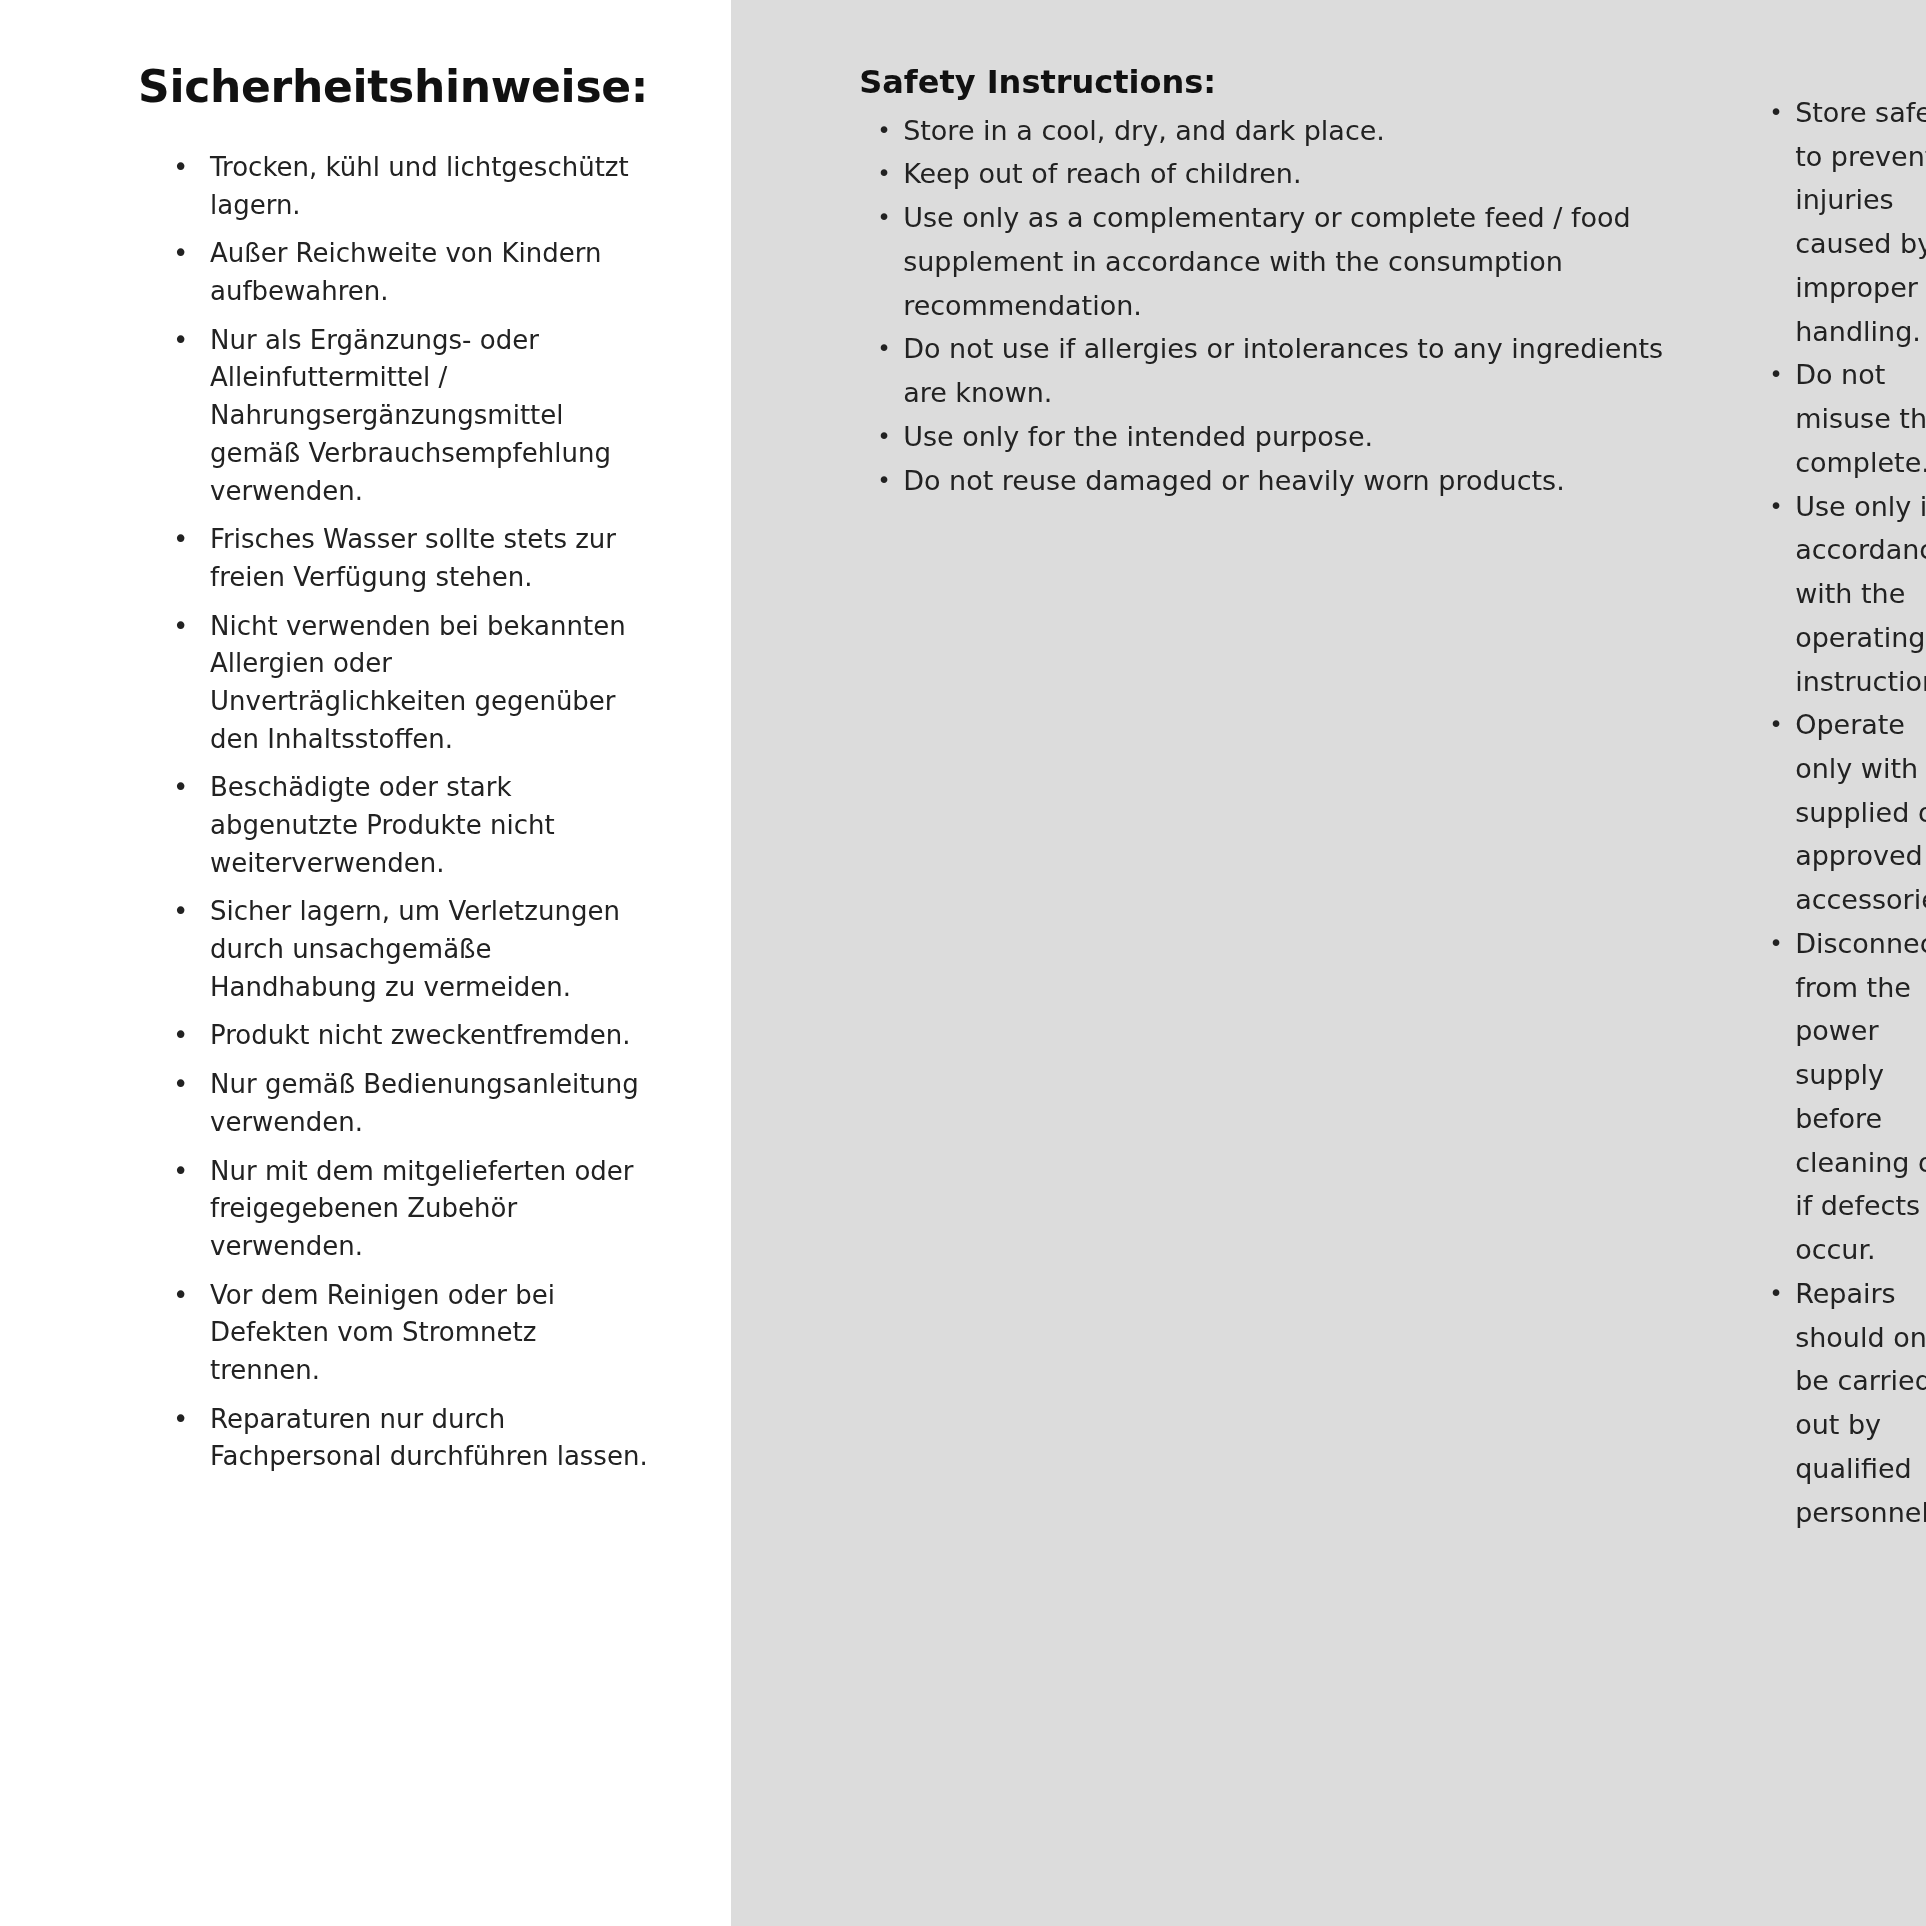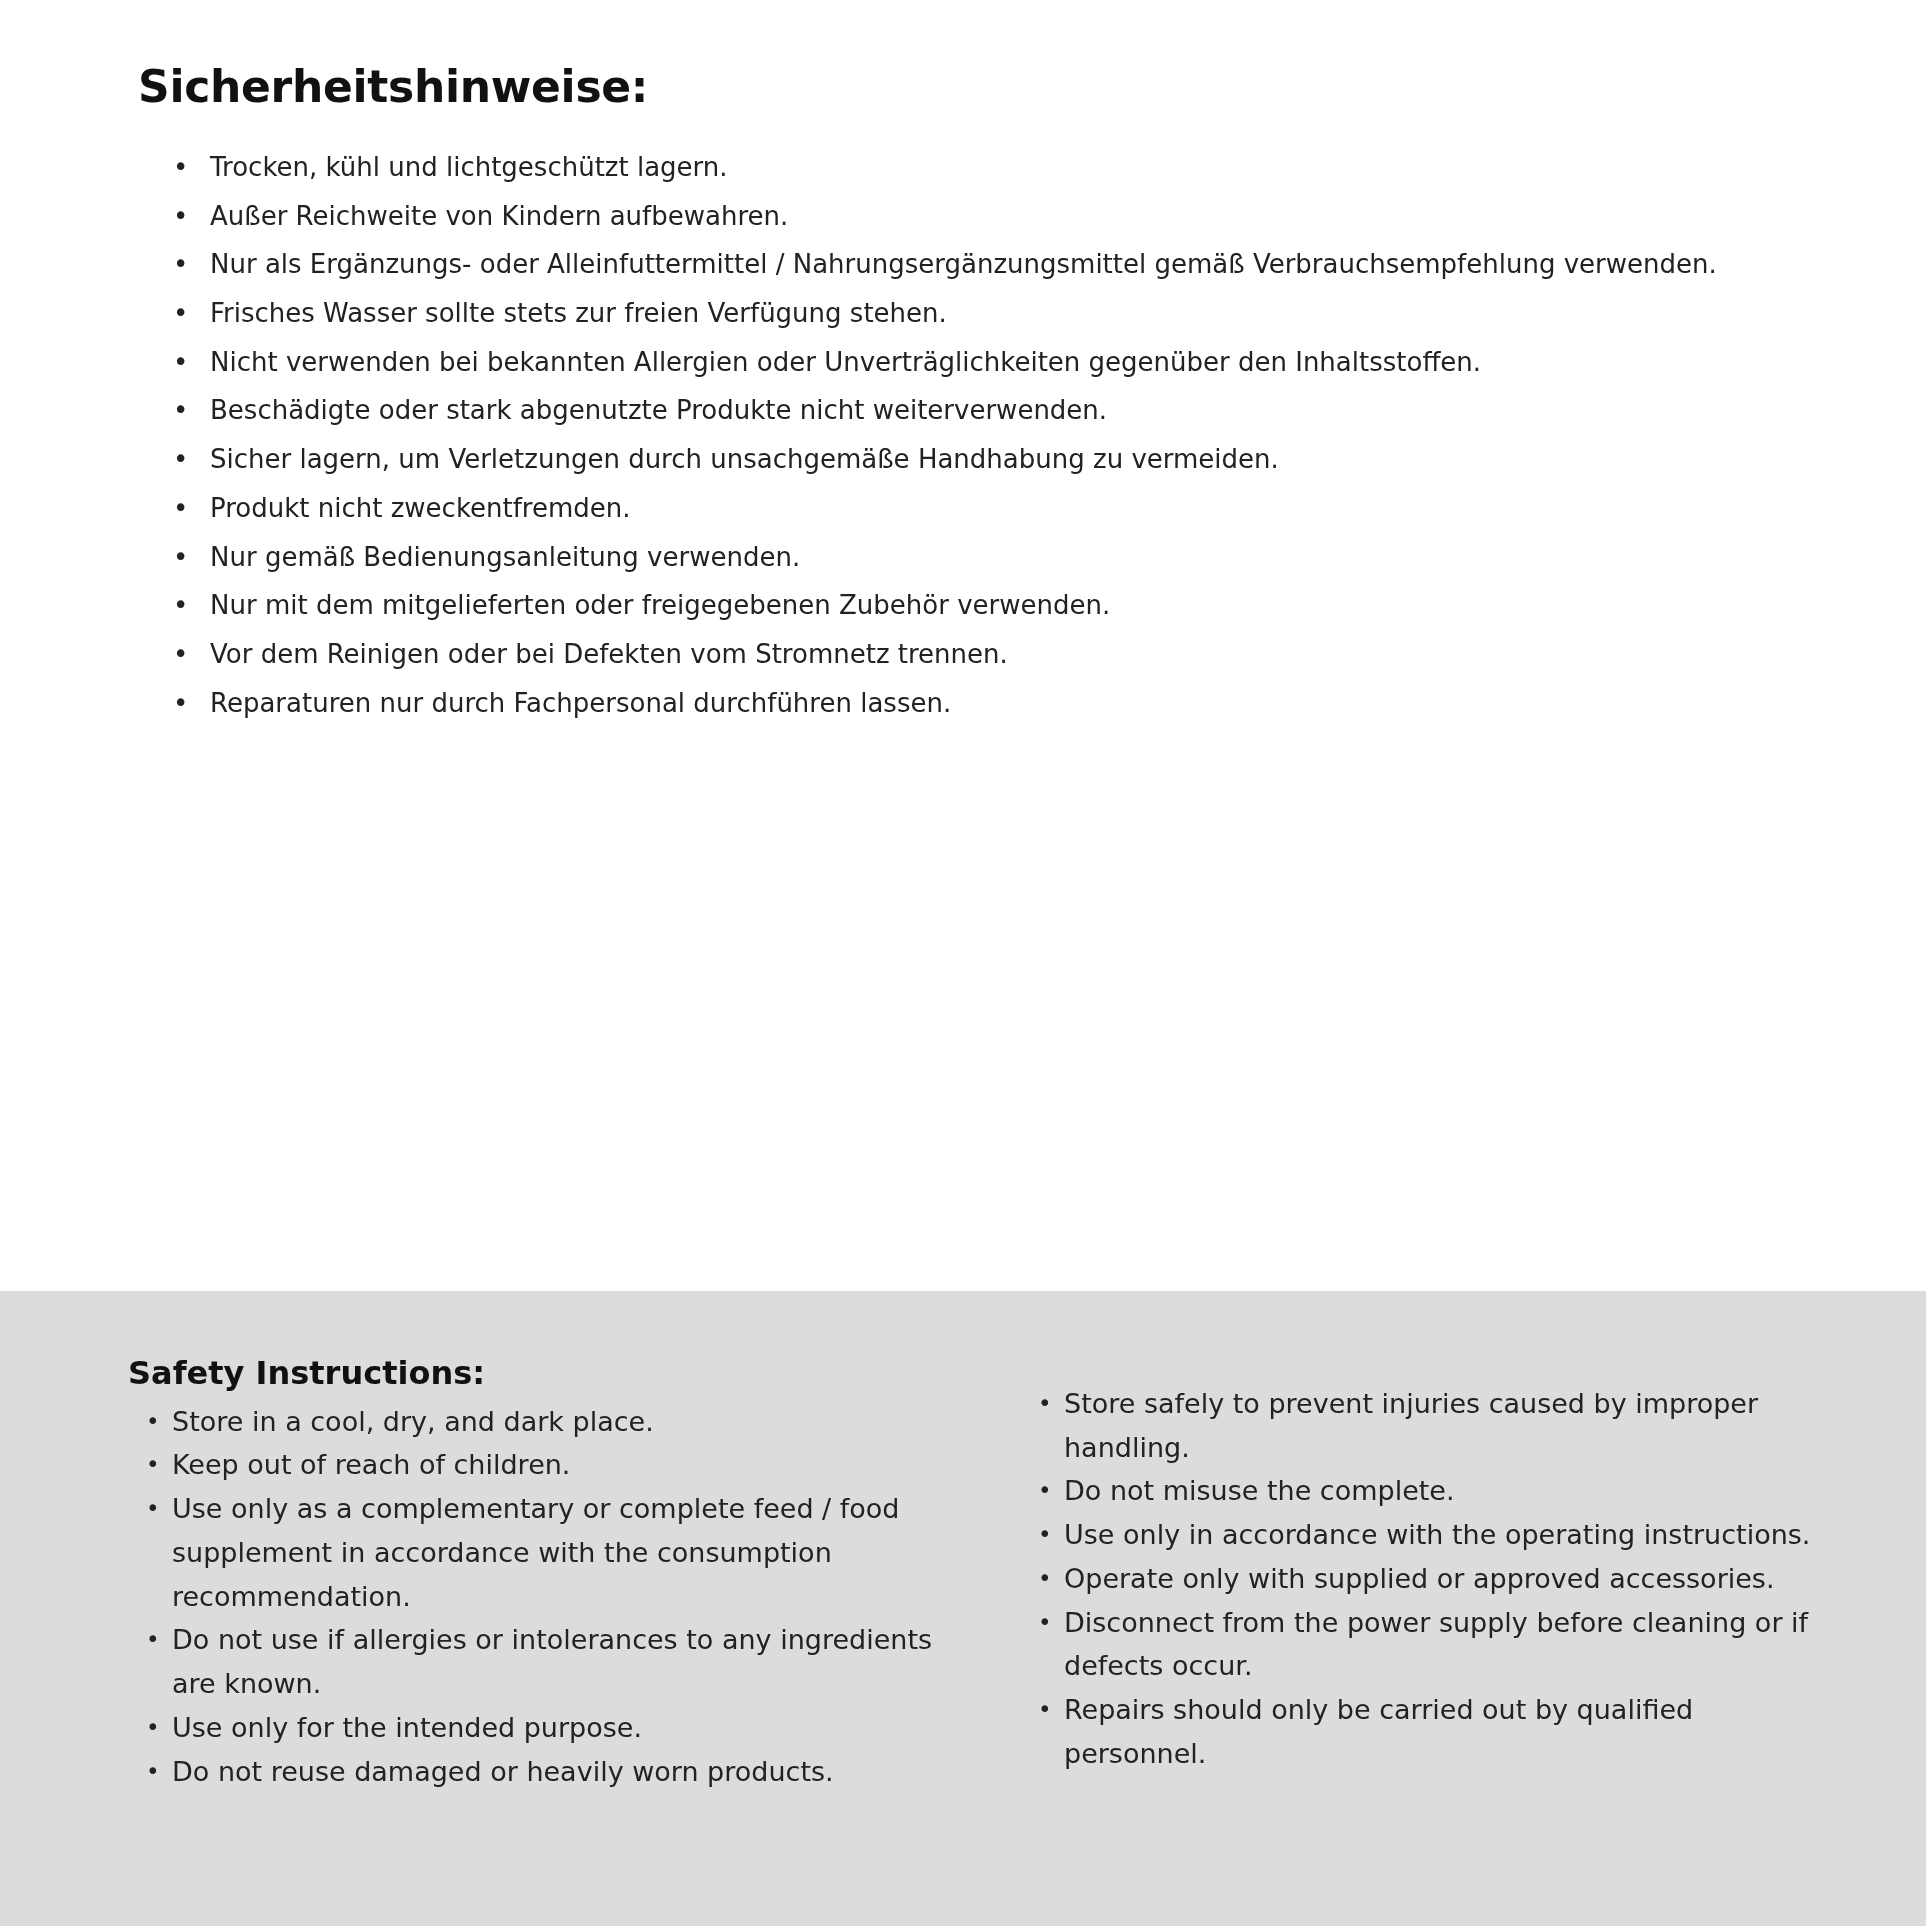--- a/index.html
+++ b/index.html
@@ -13,21 +13,21 @@
     font-family: "DejaVu Sans", "Liberation Sans", sans-serif;
     background: var(--page_bg, #ffffff);
     color: var(--text, #222222);
     overflow: hidden;
   }
 
   .page {
     width: 1926px;
     height: 1926px;
     display: flex;
-    flex-direction: column;
+    flex-direction: row;
   }
 
   
   .german-section {
     height: 1291px;
     background: var(--page_bg, #ffffff);
     padding: 61px 83px 0 138px;
   }
 
   .german-title {

